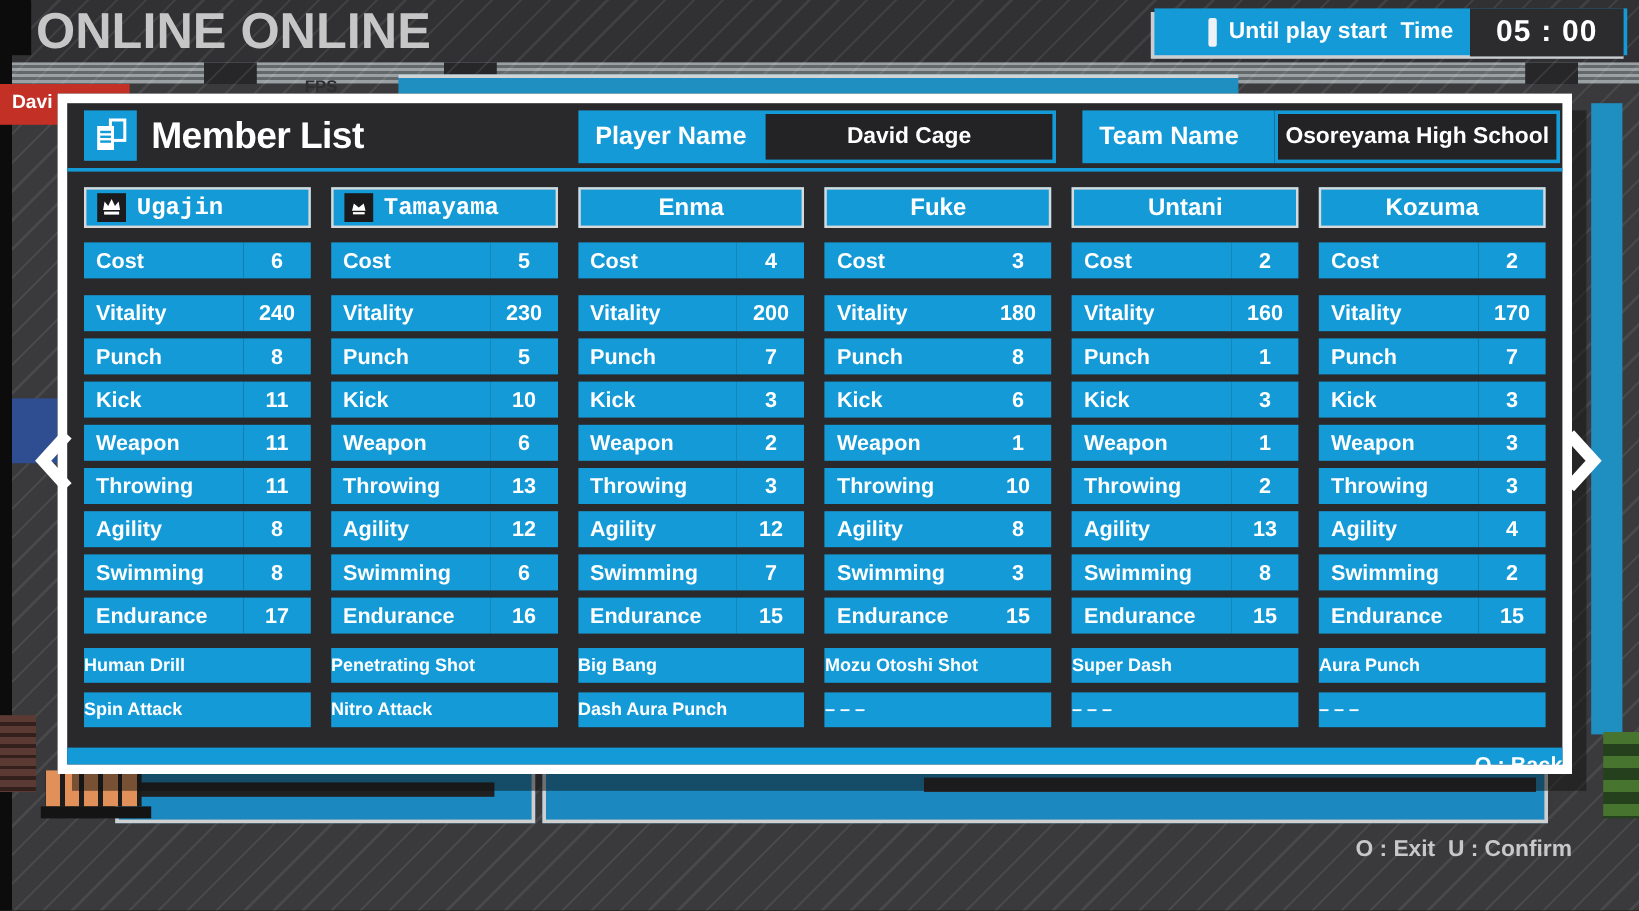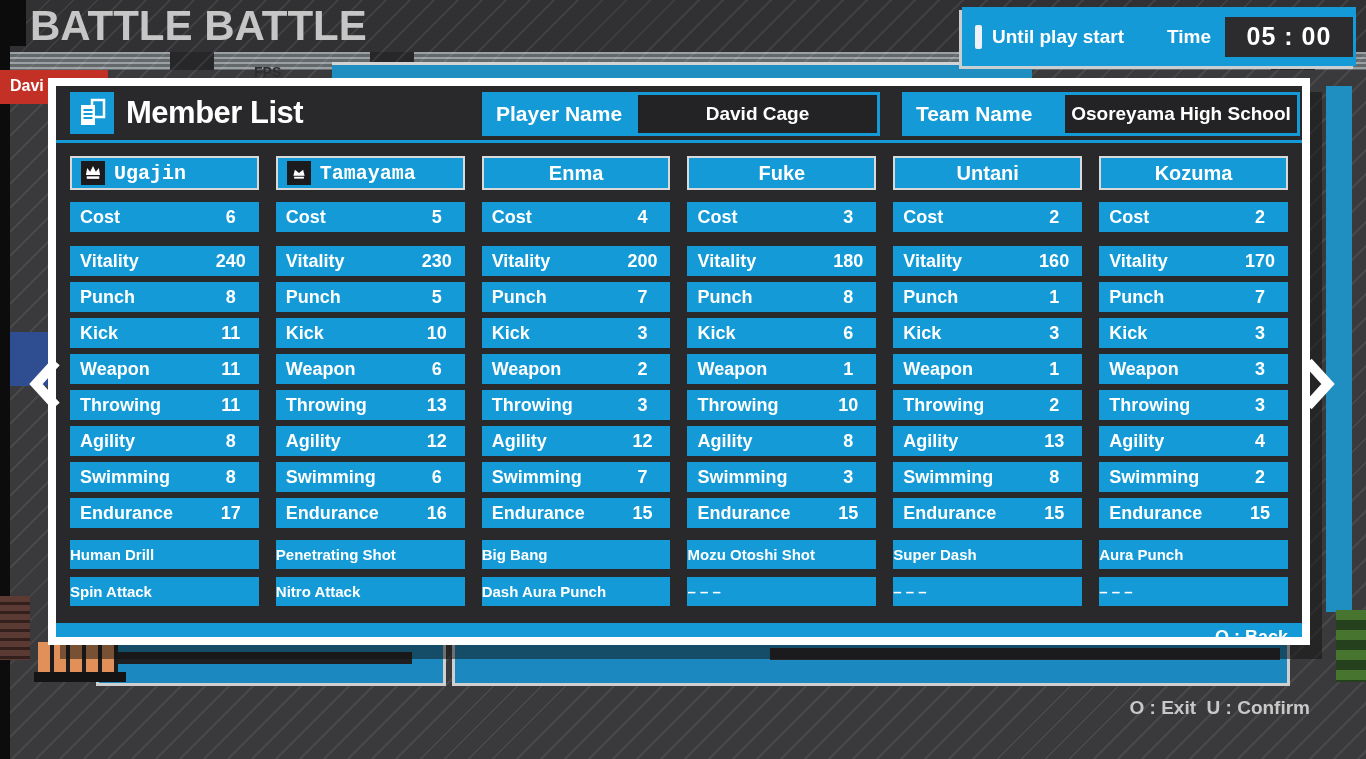--- a/index.html
+++ b/index.html
@@ -16,23 +16,24 @@
     font-family:"Liberation Sans",sans-serif;font-weight:bold;
   }
   .page::before{
     content:'';position:absolute;inset:0;z-index:1;pointer-events:none;
     background:repeating-linear-gradient(135deg, rgba(255,255,255,0.075) 0 2px, transparent 2px 17px);
   }
   
   .top-bar{position:absolute;top:0;left:0;right:0;height:60px;background:#313134;z-index:0;}
   .screen-title{position:absolute;left:30px;top:2px;z-index:2;font-size:42px;letter-spacing:0px;color:#c6c6c6;}
   .timer{
-    position:absolute;top:7px;right:10px;z-index:3;width:394px;height:59px;
+    position:absolute;top:7px;right:10px;z-index:3;width:394px;height:39px;
     background:var(--accent);display:flex;align-items:center;
     box-shadow:-3px 3px 0 #c9ced1;
+    padding-left:32px;
   }
   .timer-bar{width:7px;height:24px;background:#eef2f4;border-radius:2px;margin:0 10px 0 13px;}
   .timer-label{color:#fff;font-size:19px;}
   .time-label{color:#fff;font-size:19px;margin-left:auto;margin-right:14px;}
   .time-box{width:128px;height:40px;margin-right:3px;background:#2c2c2e;color:#fff;
     font-size:25px;display:flex;align-items:center;justify-content:center;letter-spacing:1px;}
   
   .silver-band{position:absolute;top:52px;left:0;right:0;height:18px;z-index:0;
     background:repeating-linear-gradient(180deg,#9aa0a3 0 2px,#63686b 2px 5px);}
   .band-block{position:absolute;top:52px;width:44px;height:18px;background:#27272a;z-index:0;}
@@ -93,21 +94,21 @@
   .stat-row{display:flex;gap:0;margin-bottom:6px;}
   .stat-row.cost-row{margin-bottom:14px;}
   .stat-row.last-row{margin-bottom:12px;}
   .stat-label{flex:1;height:30px;background:var(--accent);color:#fff;font-size:18px;
     line-height:30px;padding-left:10px;white-space:nowrap;overflow:hidden;}
   .stat-value{width:56px;height:30px;background:var(--accent);color:#fff;font-size:18px;
     display:flex;align-items:center;justify-content:center;flex:none;}
   .move-row{height:29px;background:var(--accent);color:#fff;font-size:15px;
     line-height:29px;margin-bottom:8px;white-space:nowrap;overflow:hidden;}
   .back-bar{position:absolute;left:0;right:0;bottom:0;height:14px;background:var(--accent);
-    color:#fff;font-size:18px;line-height:29px;text-align:right;padding-right:14px;}
+    color:#fff;font-size:18px;line-height:29px;text-align:right;}
   
   .chev{position:absolute;top:356px;z-index:9;cursor:pointer;}
   .chev-left{left:26px;} .chev-right{left:1302px;}
 </style>
 </head>
 <body>
 
 <div class="page">
 
   <div class="top-bar"></div>
@@ -123,21 +124,21 @@
   <div class="brick"></div>
   <div class="bottom-panel-left"></div>
   <div class="bottom-panel-right"></div>
   <div class="dark-strip-left"></div>
   <div class="dark-strip-right"></div>
   <div class="pixel-char"></div>
   <div class="green-pixels"></div>
   <div class="red-tag">Davi</div>
   <div class="fps-label">FPS</div>
 
-  <div class="screen-title">BATTLE BATTLE</div>
+  <div class="screen-title">ONLINE ONLINE</div>
 
   <div class="timer">
     <span class="timer-bar"></span>
     <span class="timer-label">Until play start</span>
     <span class="time-label">Time</span>
     <span class="time-box">05 : 00</span>
   </div>
 
   <div class="footer-hint">O : Exit  U : Confirm</div>
 

